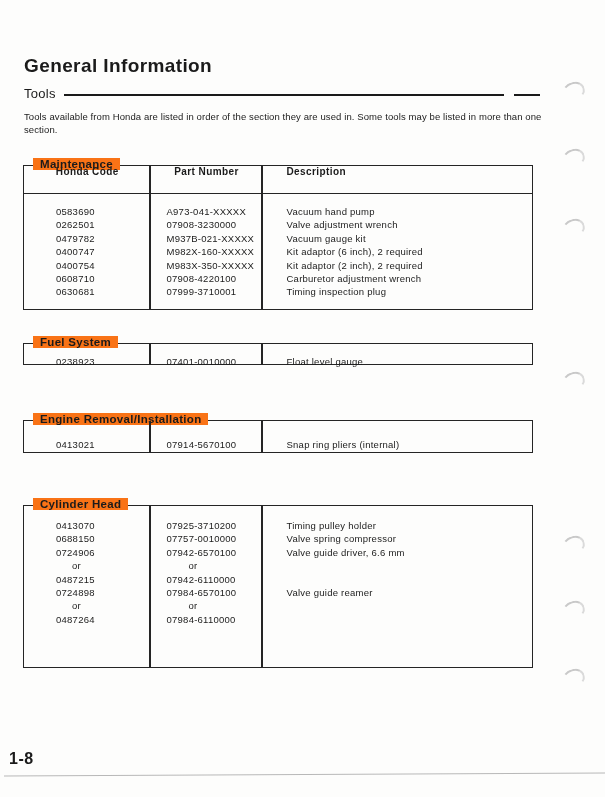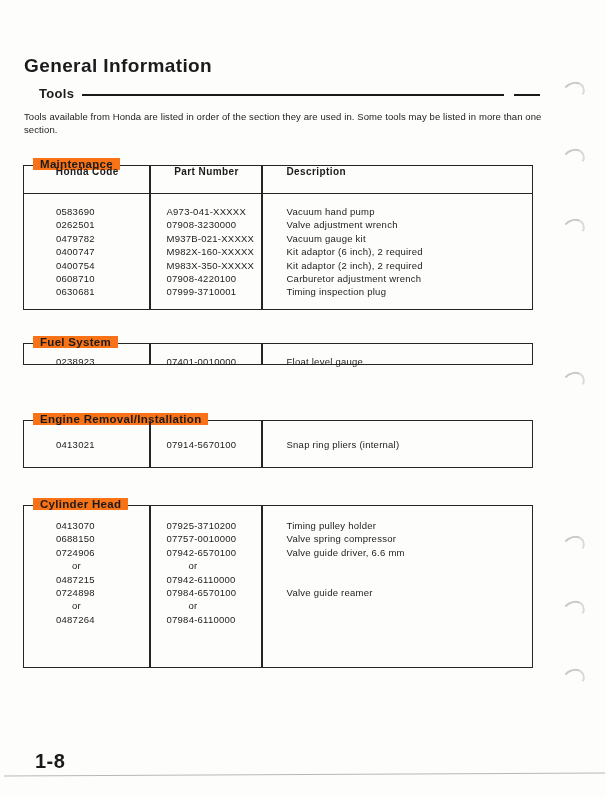--- a/index.html
+++ b/index.html
@@ -10,41 +10,41 @@
     overflow:hidden;
   }
   .title {
     position:absolute; left:24px; top:55px;
     font-size:19px; font-weight:bold; letter-spacing:0.4px;
   }
   .subtitle-row {
     position:absolute; left:24px; top:86px; width:516px;
     display:flex; align-items:center;
   }
-  .subtitle { font-size:13px; font-weight:bold; letter-spacing:0.3px; white-space:nowrap;margin-left:15px; }
+  .subtitle { font-size:13px; font-weight:normal; letter-spacing:0.3px; white-space:nowrap; }
   .subtitle-rule {
     flex:1; height:2px; margin-left:8px; margin-top:2px;
     background:linear-gradient(to right,
       #1a1a1a 0, #1a1a1a calc(100% - 36px),
       transparent calc(100% - 36px), transparent calc(100% - 26px),
       #1a1a1a calc(100% - 26px));
   }
   .intro {
     position:absolute; left:24px; top:111px; width:530px;
     font-size:9.5px; line-height:12.5px; letter-spacing:0.1px;
   }
   .intro span { display:block; }
 
   .section {
     position:absolute; left:23px; width:510px;
     border:1.5px solid #252525; box-sizing:border-box;
   }
   .sec-0 { top:165px; height:145px; }
   .sec-1 { top:343px; height:22px; }
-  .sec-2 { top:420px; height:48px; }
+  .sec-2 { top:420px; height:33px; }
   .sec-3 { top:505px; height:163px; }
 
   .legend {
     position:absolute; top:-8px; left:9px;
     background:#f97316; padding:0 7px;
     font-size:11.5px; font-weight:bold; letter-spacing:0.3px; white-space:nowrap;
   }
   .divider { position:absolute; top:0; bottom:0; width:1.5px; background:#252525; }
   .d1 { left:125px; } .d2 { left:237px; }
 
@@ -64,22 +64,22 @@
   .sec-2 .rows { padding-top:17px; }
   .sec-3 .rows { padding-top:13px; }
   .row { display:flex; height:13.4px; line-height:13.4px; }
   .c1 { width:126.5px; padding-left:32px; box-sizing:border-box; }
   .c2 { width:112px;  padding-left:16px; box-sizing:border-box; }
   .c3 { padding-left:24px; }
   .c1.cell-or { padding-left:48px; }
   .c2.cell-or { padding-left:38px; }
 
   .page-number {
-    position:absolute; left:35px; top:750px;
-    font-size:20px; font-weight:bold; letter-spacing:0.5px;
+    position:absolute; left:9px; top:750px;
+    font-size:16px; font-weight:bold; letter-spacing:0.5px;
   }
   .page-edge-line {
     position:absolute; left:4px; width:601px; top:774px; height:1px;
     background:#b8b8b8; transform:rotate(-0.3deg);
   }
   .binding-mark {
     position:absolute; left:563px; width:18px; height:14px;
     border:2px solid transparent;
     border-top-color:#c9c9c9; border-right-color:#dadada;
     border-radius:50%; transform:rotate(-15deg);

